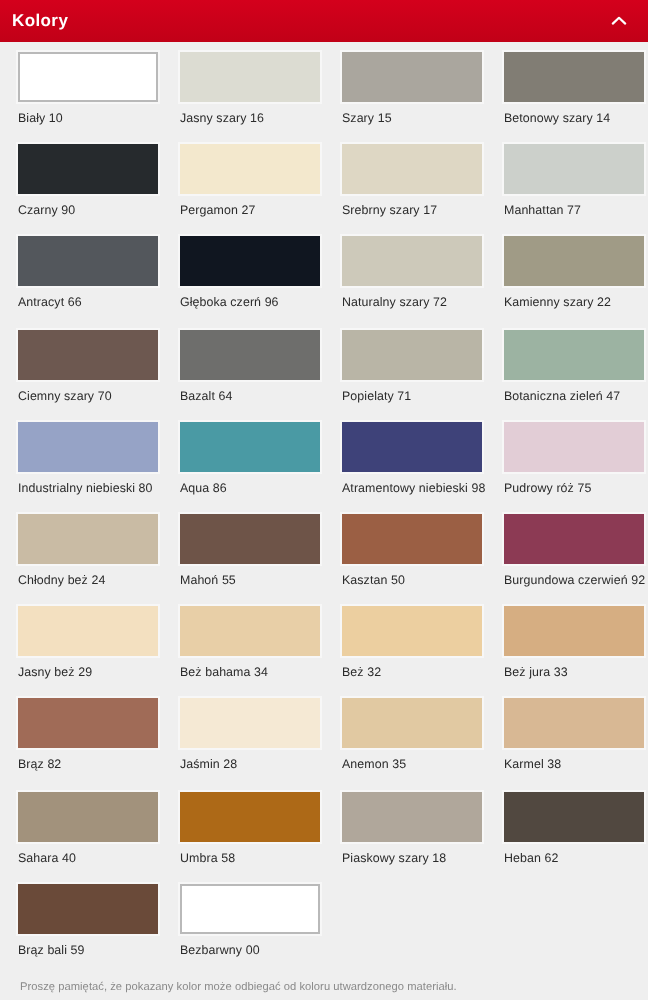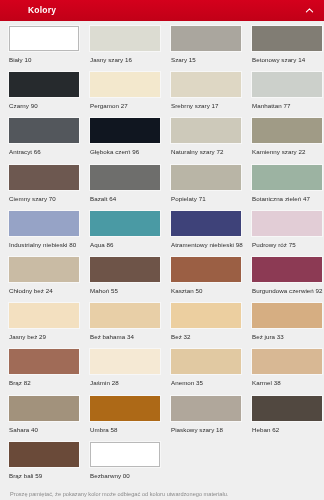--- a/index.html
+++ b/index.html
@@ -22,21 +22,21 @@
     box-sizing: border-box;
   }
   .panel-header {
     background: #d0021b;
     background: linear-gradient(to bottom, #d4001c 0%, #c10017 100%);
     height: 21px;
     flex: 0 0 21px;
     display: flex;
     align-items: center;
     justify-content: space-between;
-    padding: 0 9px 0 28px;
+    padding: 0 9px 0 6px;
     box-sizing: border-box;
     text-align: right;
   }
   .panel-title {
     color: #ffffff;
     font-size: 8.5px;
     font-weight: bold;
     letter-spacing: 0.2px;
     line-height: 1;
   }

